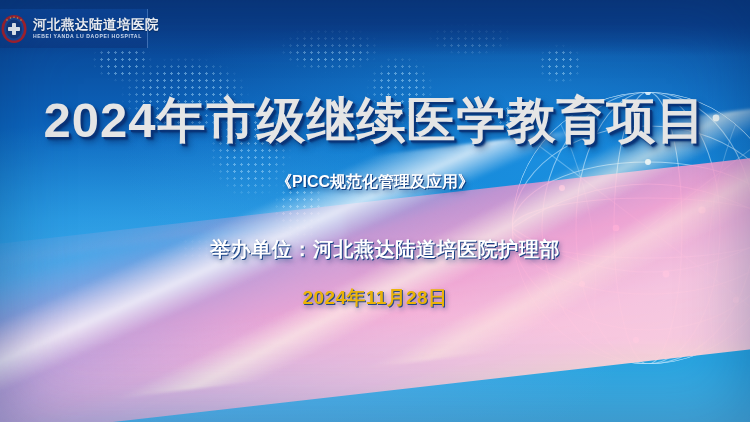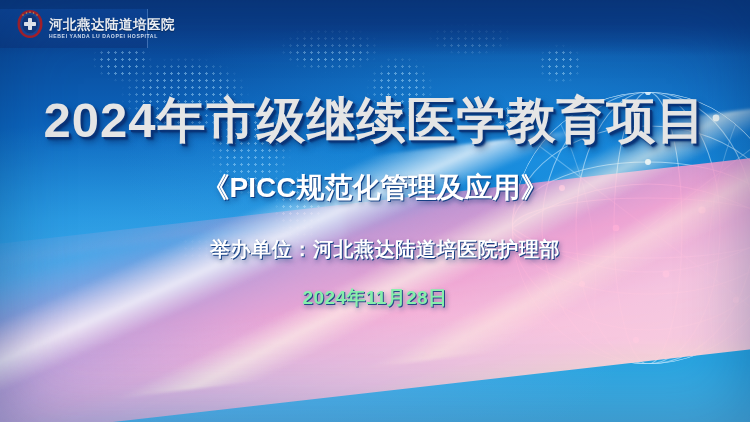--- a/index.html
+++ b/index.html
@@ -91,22 +91,22 @@
   }
 
   
   .topbar{
     position:absolute;left:0;top:0;width:100%;height:56px;
     background:linear-gradient(180deg,#0a387f 0%, #0a3d88 42%, rgba(11,69,146,.55) 78%, rgba(12,80,165,0) 100%);
   }
   .logo-panel{
     position:absolute;left:0;top:9px;
     width:148px;height:39px;
-    display:flex;gap:5px;
-    padding-left:16px;
+    display:flex;align-items:center;gap:5px;
+    padding-left:0;
     background:linear-gradient(180deg,#0d4699,#0b3d88);
     border-right:1px solid rgba(130,180,240,.45);
   }
   .crest{position:relative;width:28px;height:30px;flex:0 0 auto;}
   .crest svg{width:100%;height:100%;}
   .logo-text{display:flex;flex-direction:column;justify-content:center;line-height:1;}
   .logo-cn{
     color:#ffffff;font-size:13.5px;font-weight:700;letter-spacing:.5px;
     white-space:nowrap;
     text-shadow:0 1px 1px rgba(0,0,0,.35);
@@ -127,37 +127,37 @@
     letter-spacing:1px;
     white-space:nowrap;
     text-shadow:
        2px 2px 0 rgba(9,52,120,.95),
        3px 3px 2px rgba(8,46,110,.75),
        4px 5px 7px rgba(6,38,95,.55);
   }
   .subtitle{
     position:absolute;left:0;right:0;top:174px;
     text-align:center;
-    font-size:28px;font-weight:700;line-height:1;
+    font-size:16px;font-weight:700;line-height:1;
     color:#ffffff;white-space:nowrap;
     text-shadow:1px 1px 0 rgba(10,55,125,.9), 2px 3px 5px rgba(8,44,105,.5);
   }
   .organizer{
     position:absolute;left:0;right:0;top:239px;
     text-align:center;
     font-size:20px;font-weight:700;line-height:1;
     color:#ffffff;white-space:nowrap;letter-spacing:.6px;
     text-shadow:1px 1px 0 rgba(10,55,125,.9), 2px 3px 5px rgba(8,44,105,.5);
     margin-left:20px;
   }
   .event-date{
     position:absolute;left:0;right:0;top:288px;
     text-align:center;
     font-size:19px;font-weight:700;line-height:1;
-    color:#86efac;white-space:nowrap;letter-spacing:.4px;
+    color:#eab308;white-space:nowrap;letter-spacing:.4px;
     text-shadow:1px 1px 0 rgba(10,55,125,.85), 2px 3px 5px rgba(8,44,105,.45);
   }
 
   .vignette{
     position:absolute;inset:0;pointer-events:none;
     box-shadow:inset 0 0 70px rgba(4,40,95,.35);
   }
 </style>
 </head>
 <body>

